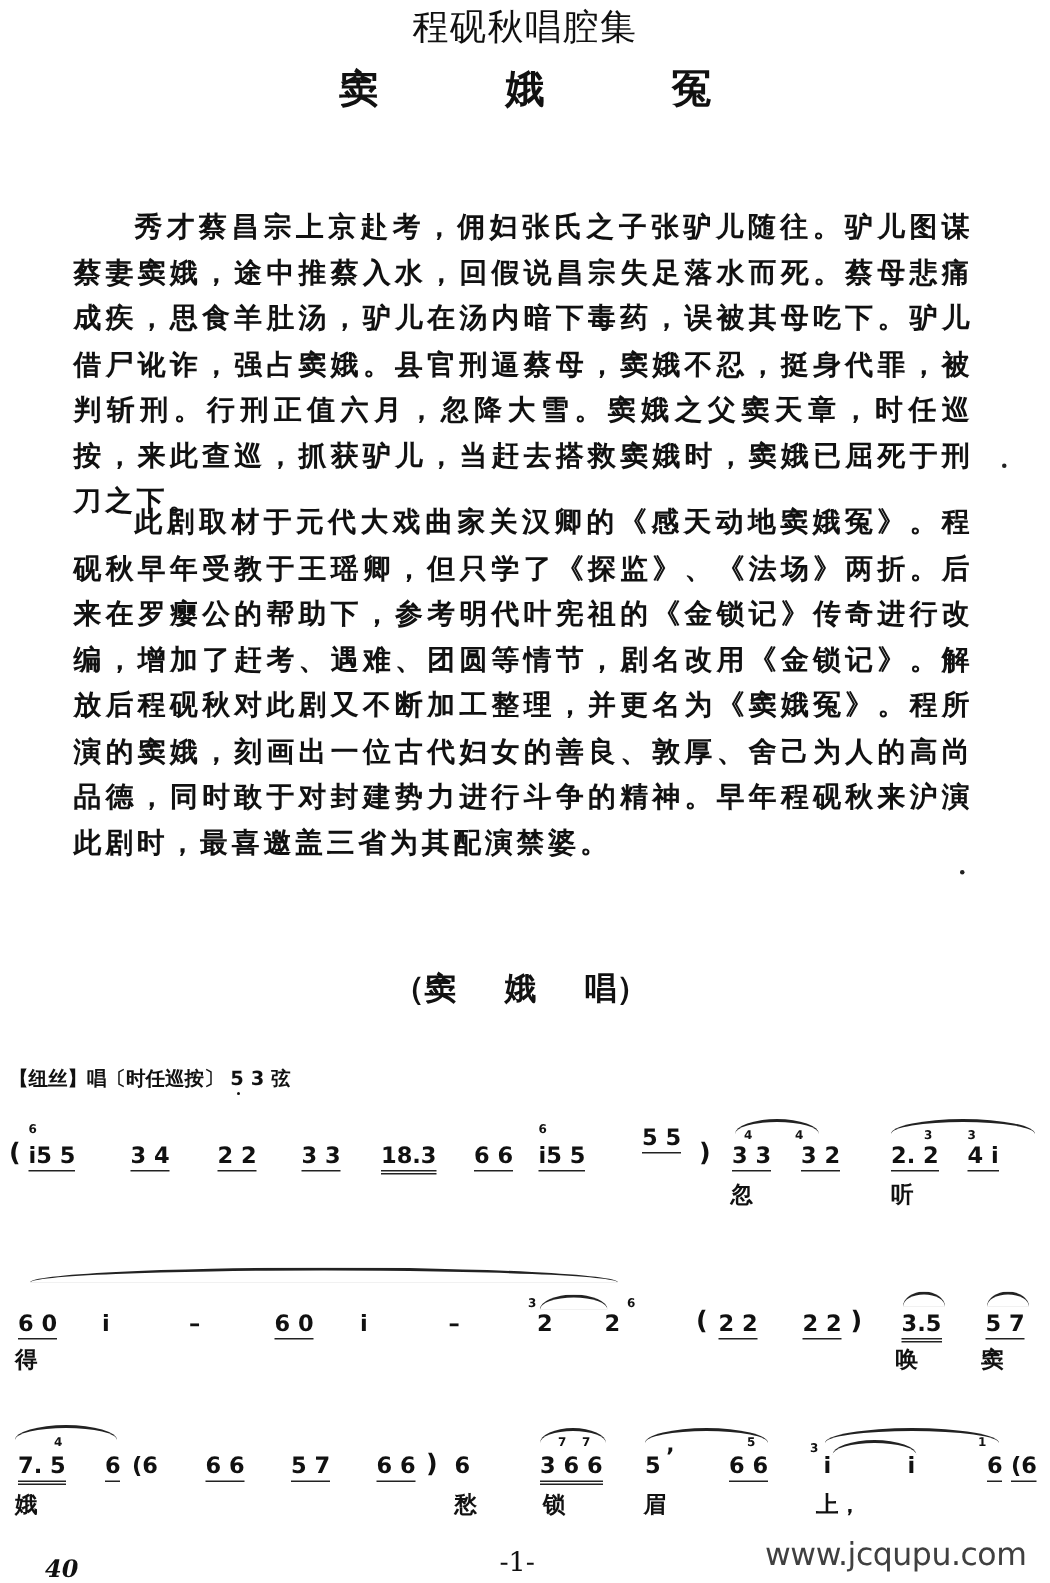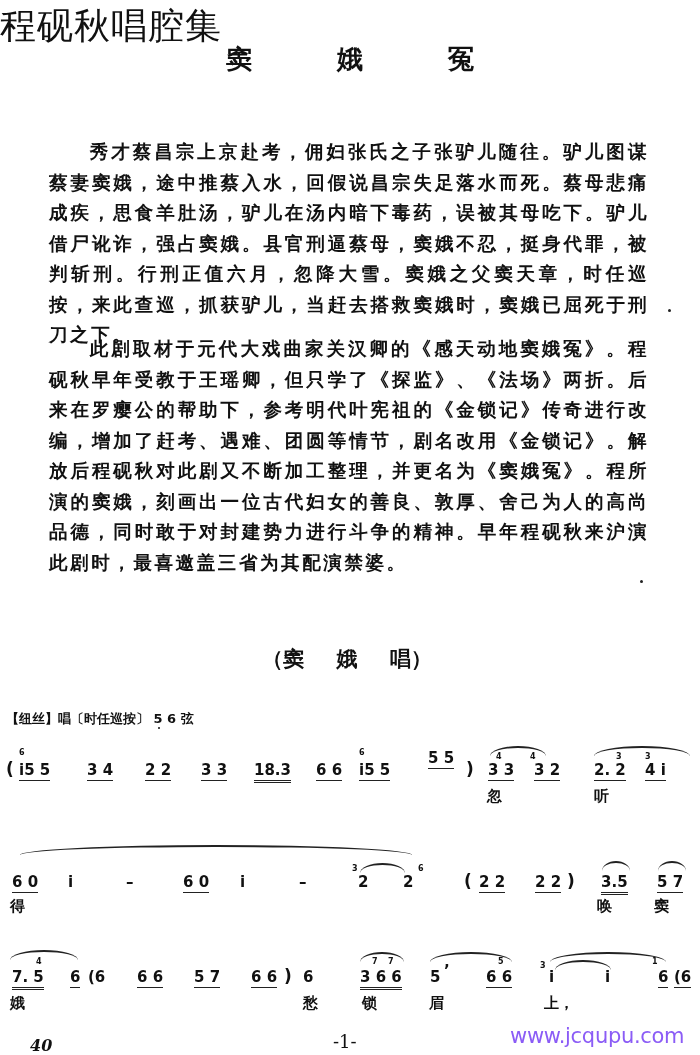--- a/index.html
+++ b/index.html
@@ -1,17 +1,17 @@
 <!DOCTYPE html>
 <html><head>
 <meta charset="utf-8">
 <style>
   html, body { margin:0; padding:0; background:#ffffff; }
   body { width:700px; height:1055px; position:relative; overflow:hidden; color:#111; font-family:"DejaVu Serif", serif; }
-  .book-title { position:absolute; left:0; width:700px; top:2px; text-align:left; font-size:36px; font-family:Liberation Sans, sans-serif; letter-spacing:1px; }
+  .book-title { position:absolute; left:0; width:700px; top:2px; text-align:center; font-size:24px; font-family:Liberation Sans, sans-serif; letter-spacing:1px; }
   .play-title { position:absolute; left:226px; width:248px; top:42px; display:flex; justify-content:space-between; font-size:26px; font-weight:bold; font-family:"DejaVu Serif", serif; }
   .prose { position:absolute; left:49px; width:600px; font-size:18.5px; line-height:30.5px; font-weight:bold; font-family:"DejaVu Sans", sans-serif; text-align:justify; letter-spacing:2.6px; }
   .prose p { margin:0; text-indent:2.2em; }
   #p1 { top:137px; }
   #p2 { top:334px; }
   .dot { position:absolute; width:3px; height:3px; background:#222; border-radius:50%; }
   .section-head { position:absolute; left:262px; width:170px; top:645px; display:flex; justify-content:space-between; font-size:21px; font-weight:bold; font-family:"DejaVu Sans", sans-serif; }
   .tempo { position:absolute; left:6px; top:710px; font-size:13px; font-weight:bold; font-family:"DejaVu Sans", sans-serif; }
   .tempo .below-dot { position:relative; display:inline-block; }
   .tempo .below-dot::after { content:""; position:absolute; left:45%; bottom:-3px; width:2px; height:2px; background:#111; border-radius:50%; }
@@ -19,21 +19,21 @@
   .staff { position:absolute; left:0; width:700px; height:90px; }
   .note { position:absolute; font-family:"DejaVu Sans", sans-serif; font-weight:bold; font-size:15px; white-space:nowrap; }
   .ul { border-bottom:1.5px solid #222; padding-bottom:1px; }
   .ul2 { border-bottom:3px double #222; padding-bottom:1px; }
   .lyric { position:absolute; font-family:"DejaVu Sans", sans-serif; font-weight:bold; font-size:15px; }
   .paren { position:absolute; font-family:"DejaVu Sans", sans-serif; font-size:17px; font-weight:bold; }
   .grace { position:absolute; font-family:"DejaVu Sans", sans-serif; font-size:8px; font-weight:bold; line-height:8px; }
   .slur { position:absolute; border-top:2px solid #222; border-radius:50% 50% 0 0 / 100% 100% 0 0; height:8px; }
 
   .page-num { position:absolute; left:333px; top:1031px; font-size:18px; font-family:"DejaVu Serif", serif; }
-  .watermark { position:absolute; left:510px; top:1024px; font-size:21px; color:#8b5cf6; font-family:"DejaVu Sans", sans-serif; letter-spacing:-0.3px; }
+  .watermark { position:absolute; left:510px; top:1024px; font-size:21px; color:#404040; font-family:"DejaVu Sans", sans-serif; letter-spacing:-0.3px; }
   .corner-mark { position:absolute; left:30px; top:1036px; font-size:16px; font-style:italic; font-weight:bold; font-family:"DejaVu Serif", serif; }
 </style>
 </head>
 <body>
 
 <div class="book-title">程砚秋唱腔集</div>
 <div class="play-title">
   <span>窦</span>
   <span>娥</span>
   <span>冤</span>
@@ -50,21 +50,21 @@
 
 <div class="section-head">
   <span>（窦</span>
   <span>娥</span>
   <span>唱）</span>
 </div>
 
 <div class="tempo">
   <span>【纽丝】唱〔时任巡按〕</span>
   <span class="below-dot">5</span>
-  <span> 6 弦</span>
+  <span> 3 弦</span>
 </div>
 
 <div class="staff" style="top:745px;">
   <span class="paren" style="left:6px;top:14px;">(</span>
   <span class="grace" style="left:19px;top:4px;">6</span>
   <span class="note ul" style="left:19px;top:16px;">i5 5</span>
   <span class="note ul" style="left:87px;top:16px;">3 4</span>
   <span class="note ul" style="left:145px;top:16px;">2 2</span>
   <span class="note ul" style="left:201px;top:16px;">3 3</span>
   <span class="note ul2" style="left:254px;top:16px;">18.3</span>

